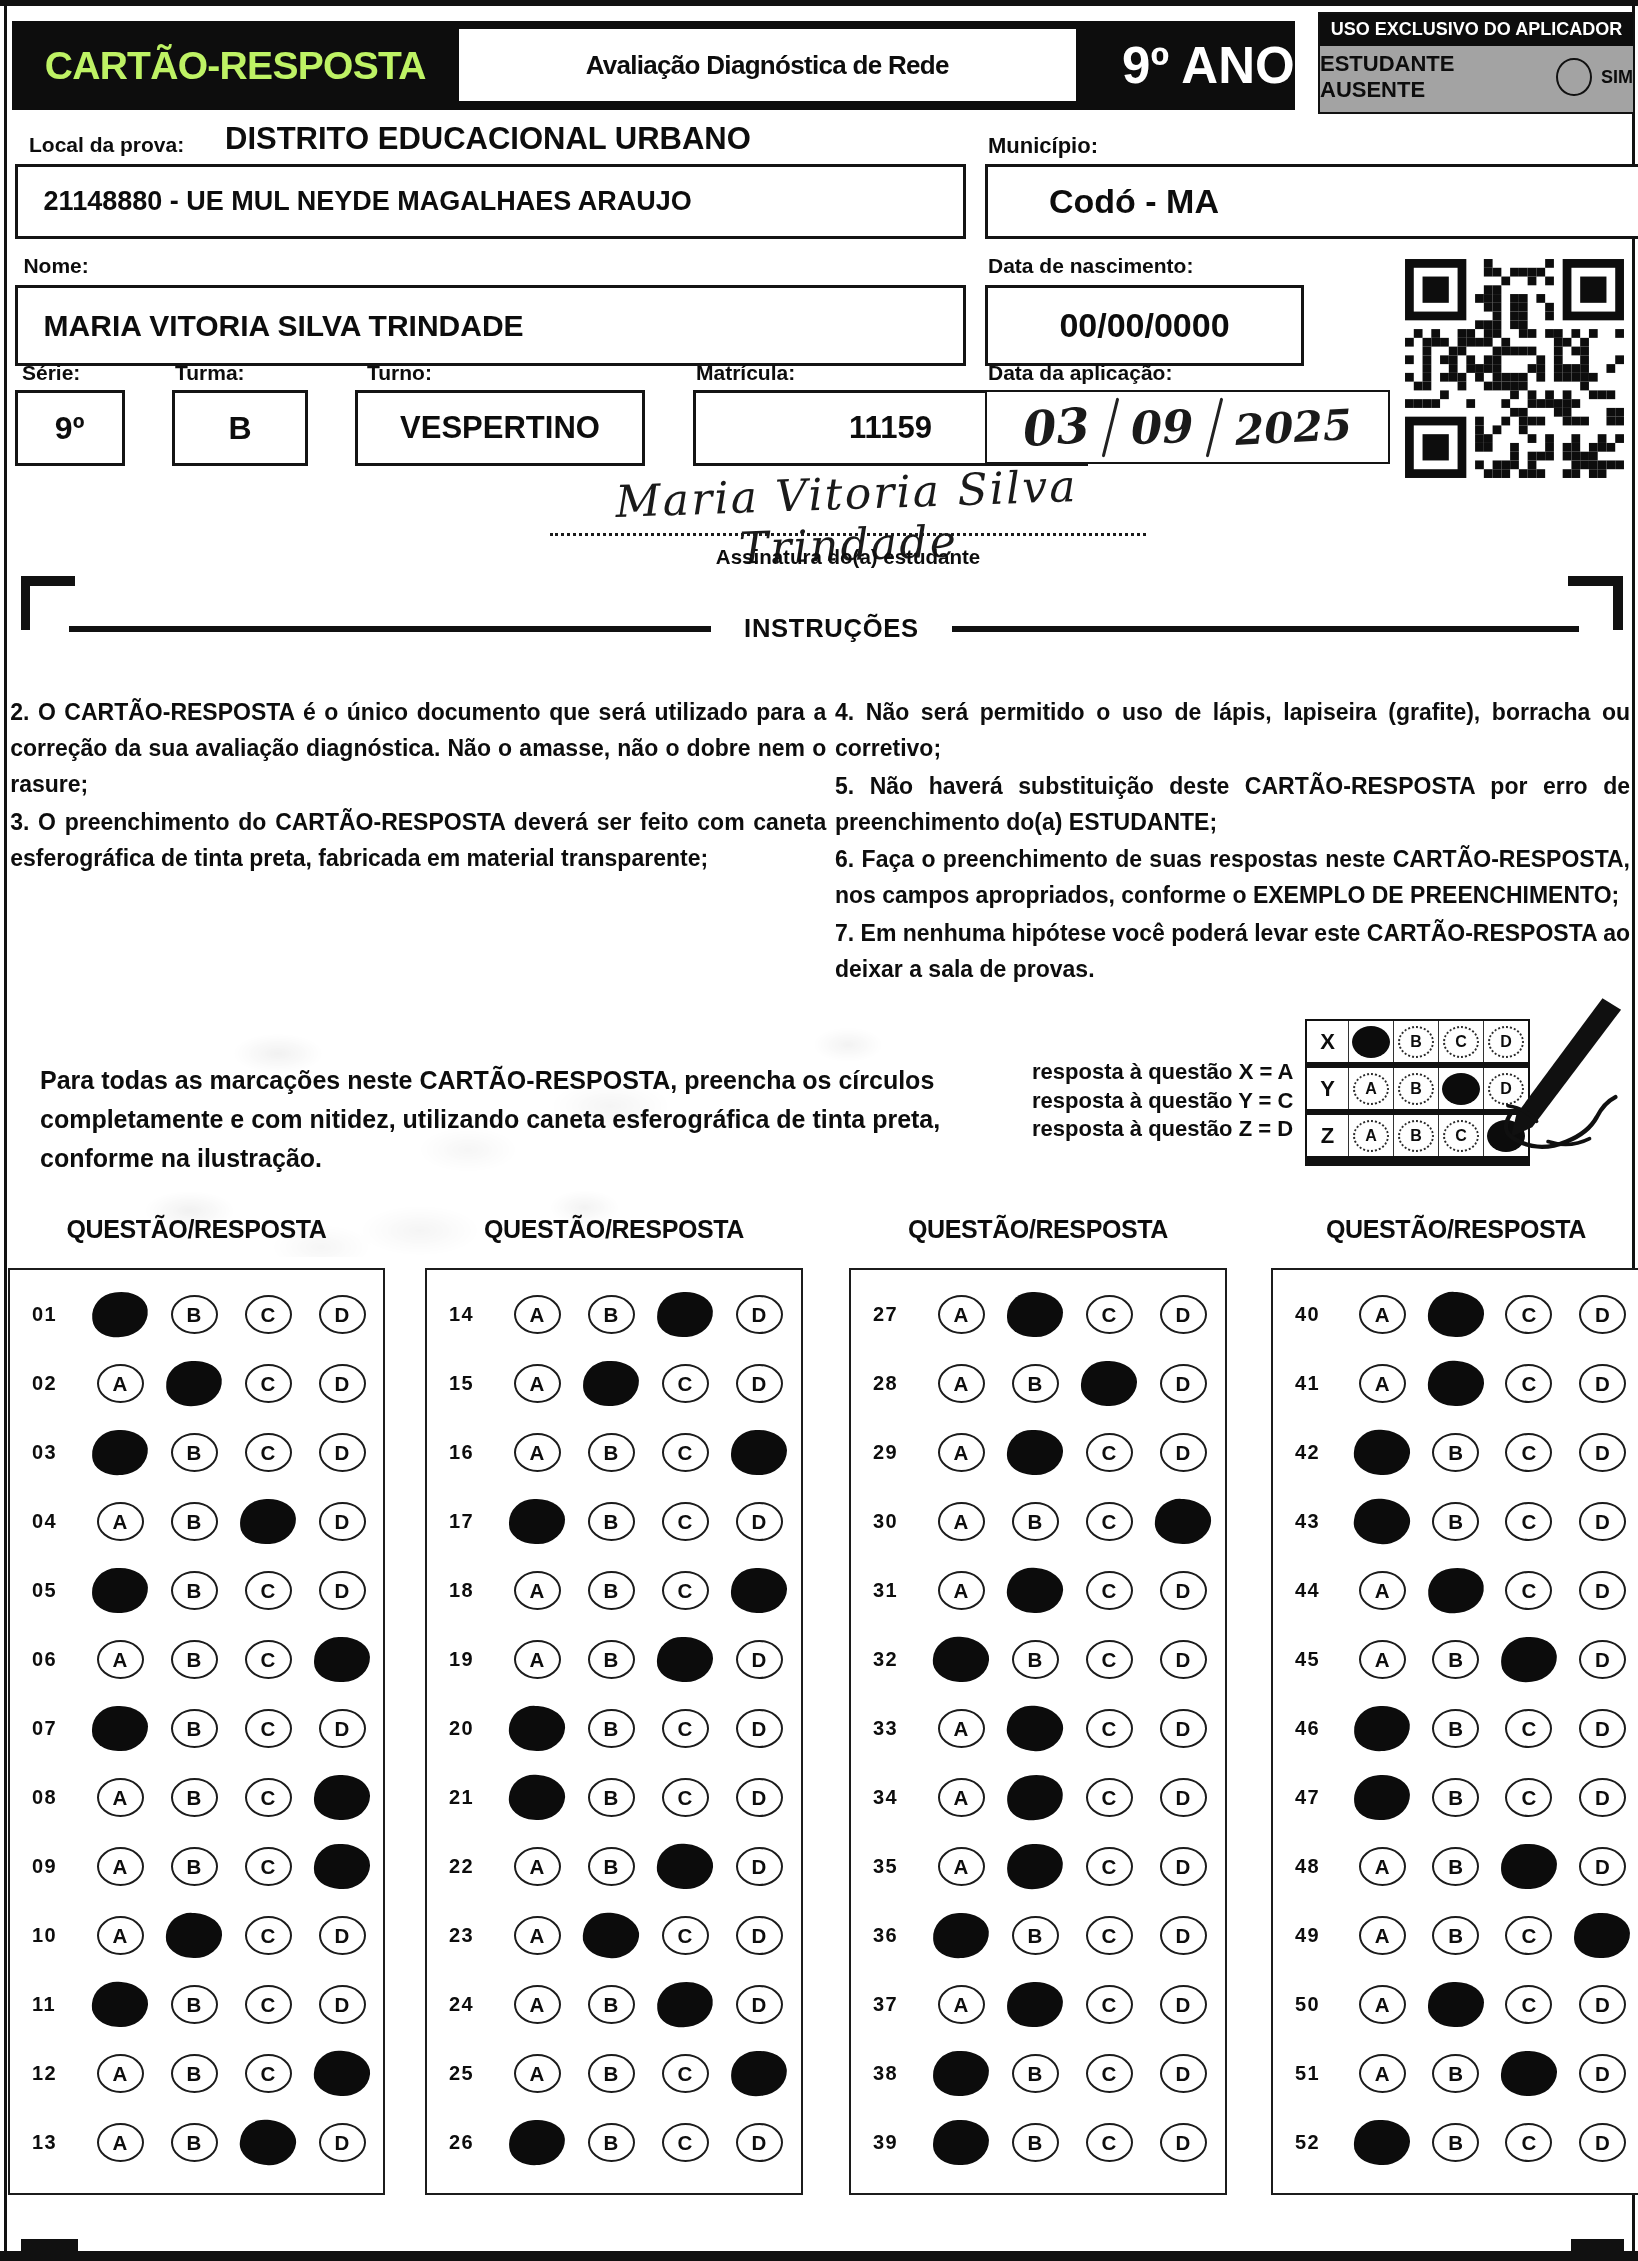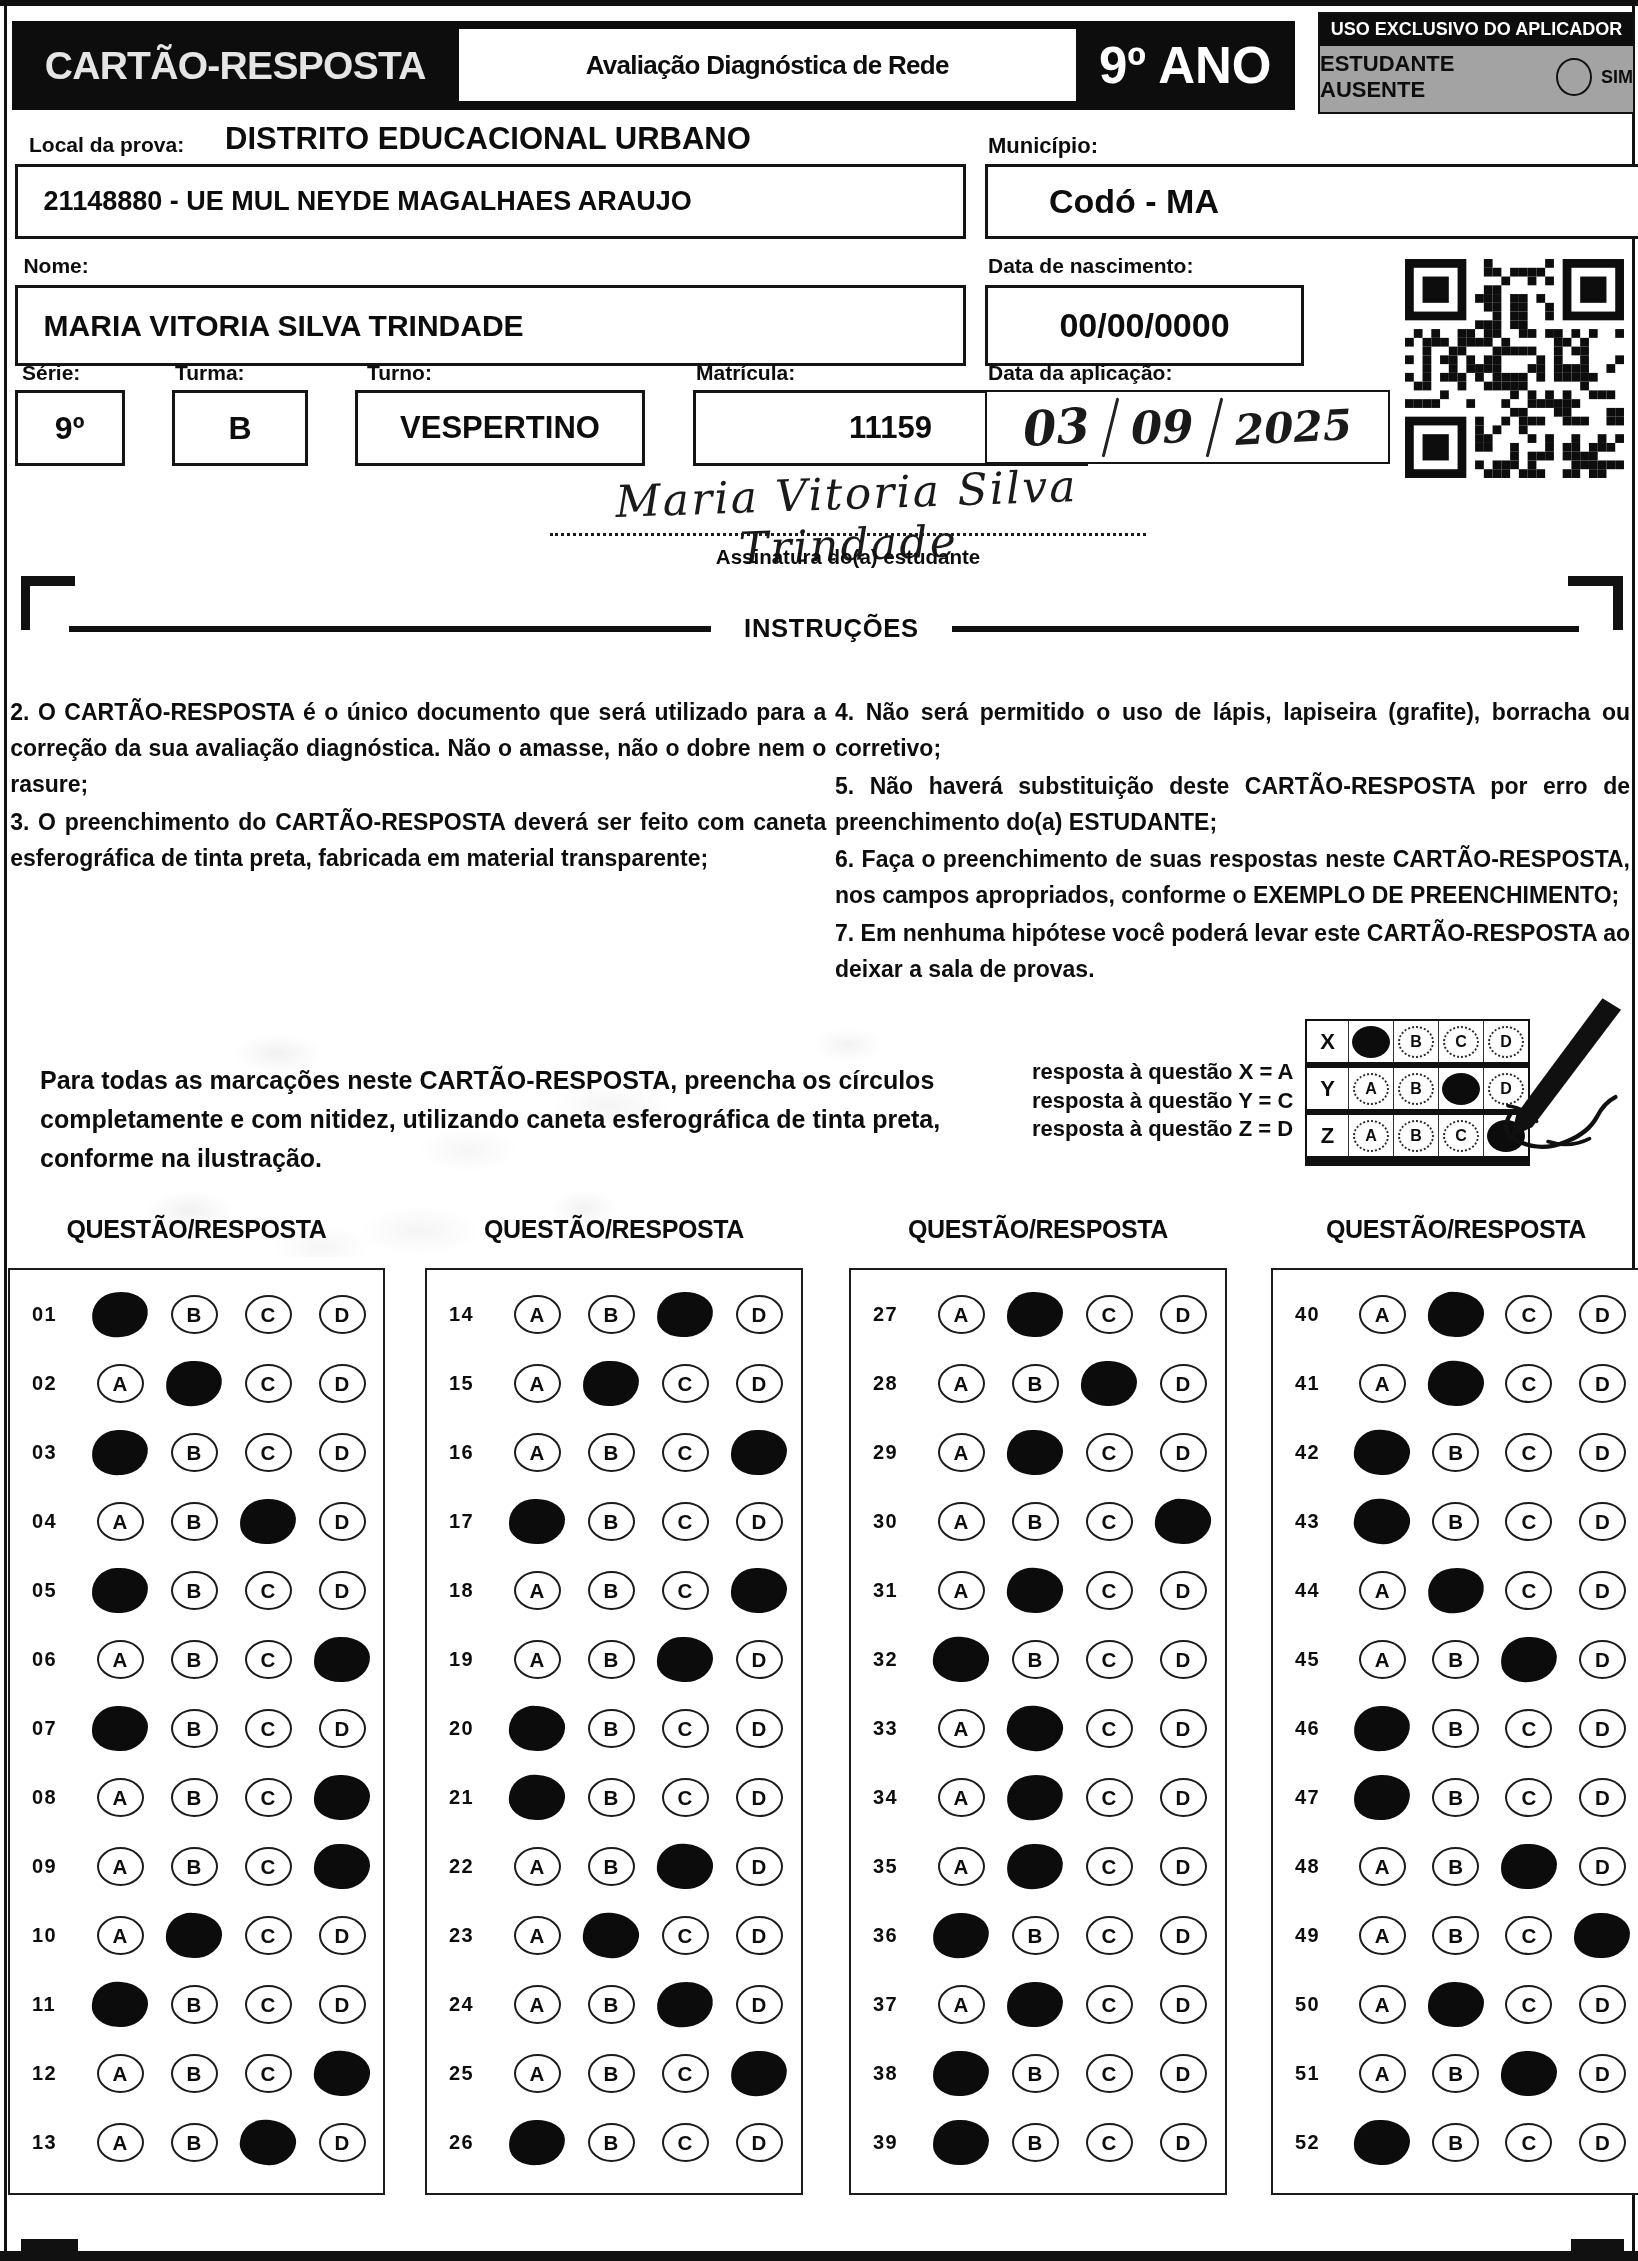--- a/index.html
+++ b/index.html
@@ -4,26 +4,26 @@
 <style>
   html,body{margin:0;padding:0;background:#888;}
   .page{position:relative;width:1639px;height:2261px;background:#ffffff;
         font-family:"Liberation Sans",sans-serif;color:#0d0d0d;overflow:hidden;}
   .abs{position:absolute;}
   .bold{font-weight:bold;}
   .bar{background:#111;}
   
   .hdr-black{left:11.7px;top:20.5px;width:1283px;height:89px;background:#0d0d0d;}
   .hdr-title{position:absolute;left:0;top:0;width:447px;height:89px;line-height:89px;
-             text-align:center;color:#e5e5e5;font-size:39px;font-weight:bold;letter-spacing:-0.7px;}
+             text-align:center;color:#bef264;font-size:39px;font-weight:bold;letter-spacing:-0.7px;}
   .hdr-white{position:absolute;left:447px;top:8.8px;width:617px;height:72px;background:#fff;
              display:flex;align-items:center;justify-content:center;}
   .hdr-sub{font-size:26px;font-weight:bold;letter-spacing:-0.7px;}
   .hdr-grade{position:absolute;left:1064px;top:0;width:219px;height:89px;line-height:89px;
-             text-align:center;color:#fff;font-size:51px;font-weight:bold;}
+             text-align:right;color:#fff;font-size:51px;font-weight:bold;}
   .uso-panel{left:1318px;top:11.7px;width:313px;height:98px;border:2.9px solid #111;background:#a3a3a3;}
   .uso-top{height:32px;background:#0d0d0d;color:#fff;display:flex;align-items:center;
            justify-content:center;font-size:18px;font-weight:bold;}
   .uso-bottom{height:63px;display:flex;align-items:center;justify-content:space-between;gap:9px;}
   .uso-absent{font-size:22px;font-weight:bold;}
   .uso-circle{width:34px;height:34px;border:2.9px solid #111;border-radius:50%;}
   .uso-sim{font-size:18px;font-weight:bold;}
   
   .lbl{font-size:21px;font-weight:bold;}
   .fbox{border:3.7px solid #141414;background:#fff;display:flex;align-items:center;font-weight:bold;}

